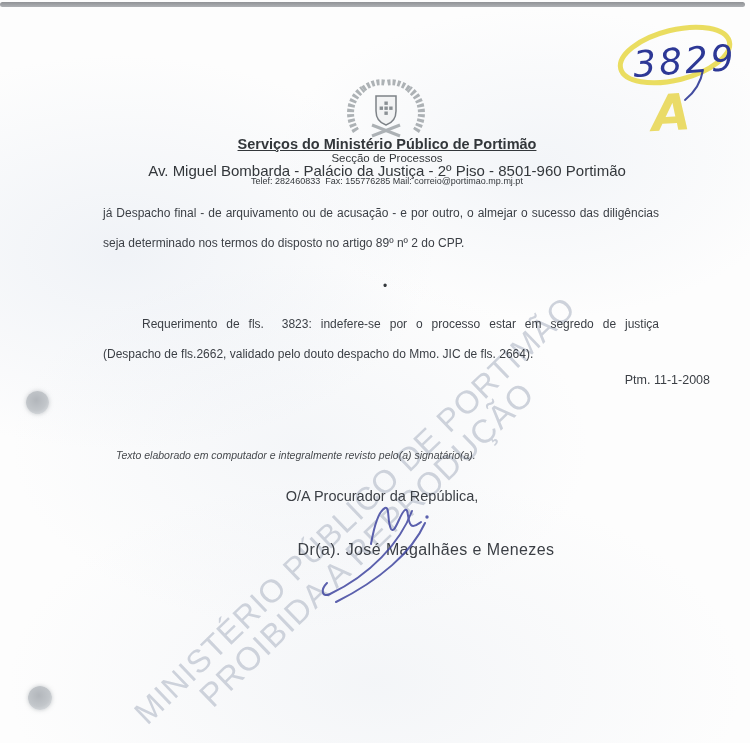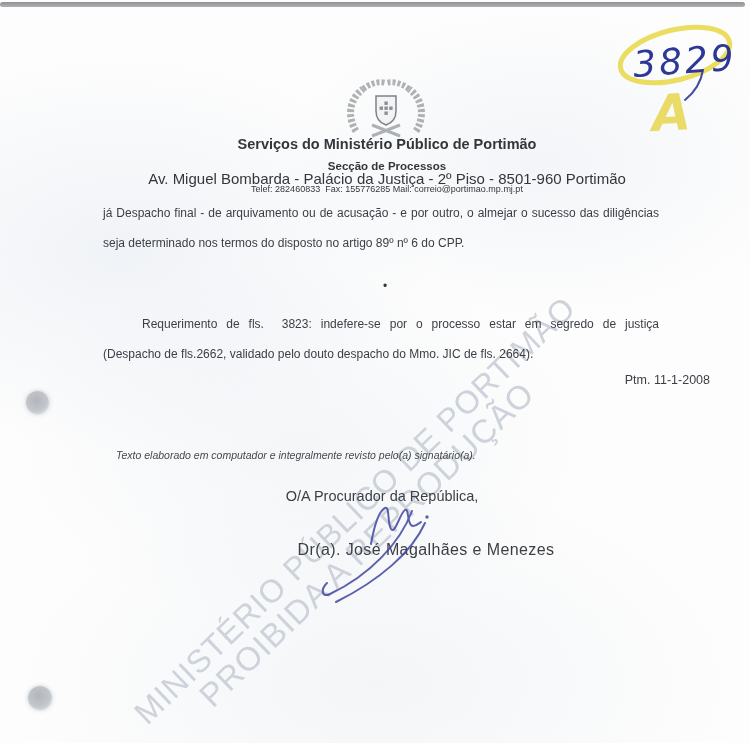--- a/index.html
+++ b/index.html
@@ -16,22 +16,22 @@
   .top-edge{position:absolute;left:0;top:2px;width:745px;height:5px;
     background:linear-gradient(#85878b,#a4a7ab);border-radius:3px;opacity:.9;}
   
   .wm{position:absolute;z-index:1;white-space:nowrap;color:#c9ced8;opacity:.9;
     font-family:"Liberation Sans",sans-serif;transform-origin:0 50%;}
   .wm1{left:140px;top:700px;font-size:32px;letter-spacing:1px;transform:rotate(-44deg);}
   .wm2{left:205px;top:682px;font-size:33px;letter-spacing:1px;transform:rotate(-44deg);}
   
   .emblem{position:absolute;left:342px;top:79px;z-index:2;}
   .header{position:absolute;left:117px;top:136px;width:540px;text-align:center;z-index:2;color:#33373b;}
-  .hdr-org{font-size:14.5px;font-weight:bold;line-height:16px;}
-  .hdr-section{font-size:11.5px;font-weight:bold;line-height:12px;margin-top:8px;}
+  .hdr-org{font-size:14.5px;font-weight:bold;line-height:16px;text-decoration:underline;}
+  .hdr-section{font-size:11.5px;font-weight:normal;line-height:12px;margin-top:0;}
   .hdr-address{font-size:15px;line-height:10px;margin-top:2px;}
   .hdr-contacts{font-size:9px;line-height:10px;white-space:pre;}
   
   .para{position:absolute;left:103px;width:556px;z-index:2;font-size:12px;}
   .p1{top:198px;} .p2{top:309px;}
   .row{height:30px;line-height:30px;}
   .row span{display:inline-block;white-space:pre;text-align:right;}
   .indent{padding-left:39px;}
   .sep{position:absolute;left:377px;top:279px;width:16px;height:14px;line-height:14px;
     text-align:center;font-size:12px;color:#35393d;z-index:2;}
@@ -98,21 +98,21 @@
     <div class="hdr-section">Secção de Processos</div>
     <div class="hdr-address">Av. Miguel Bombarda - Palácio da Justiça - 2º Piso - 8501-960 Portimão</div>
     <div class="hdr-contacts">Telef: 282460833  Fax: 155776285 Mail: correio@portimao.mp.mj.pt</div>
   </div>
 
   <div class="para p1">
     <div class="row">
       <span class="fit" style="word-spacing: 0.649306px;">já Despacho final - de arquivamento ou de acusação - e por outro, o almejar o sucesso das diligências</span>
     </div>
     <div class="row">
-      <span>seja determinado nos termos do disposto no artigo 89º nº 6 do CPP.</span>
+      <span>seja determinado nos termos do disposto no artigo 89º nº 2 do CPP.</span>
     </div>
   </div>
 
   <div class="sep">•</div>
 
   <div class="para p2">
     <div class="row indent">
       <span class="fit" style="word-spacing: 5.59615px;">Requerimento de fls.  3823: indefere-se por o processo estar em segredo de justiça</span>
     </div>
     <div class="row">

